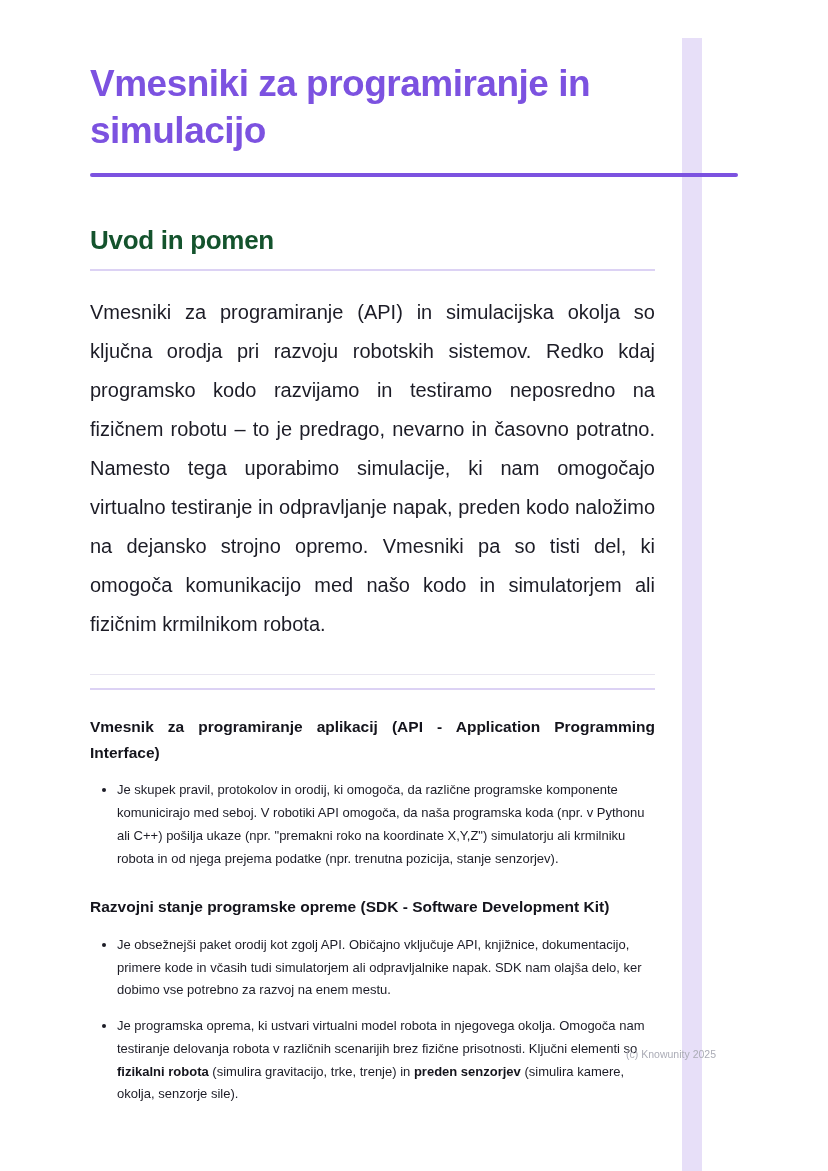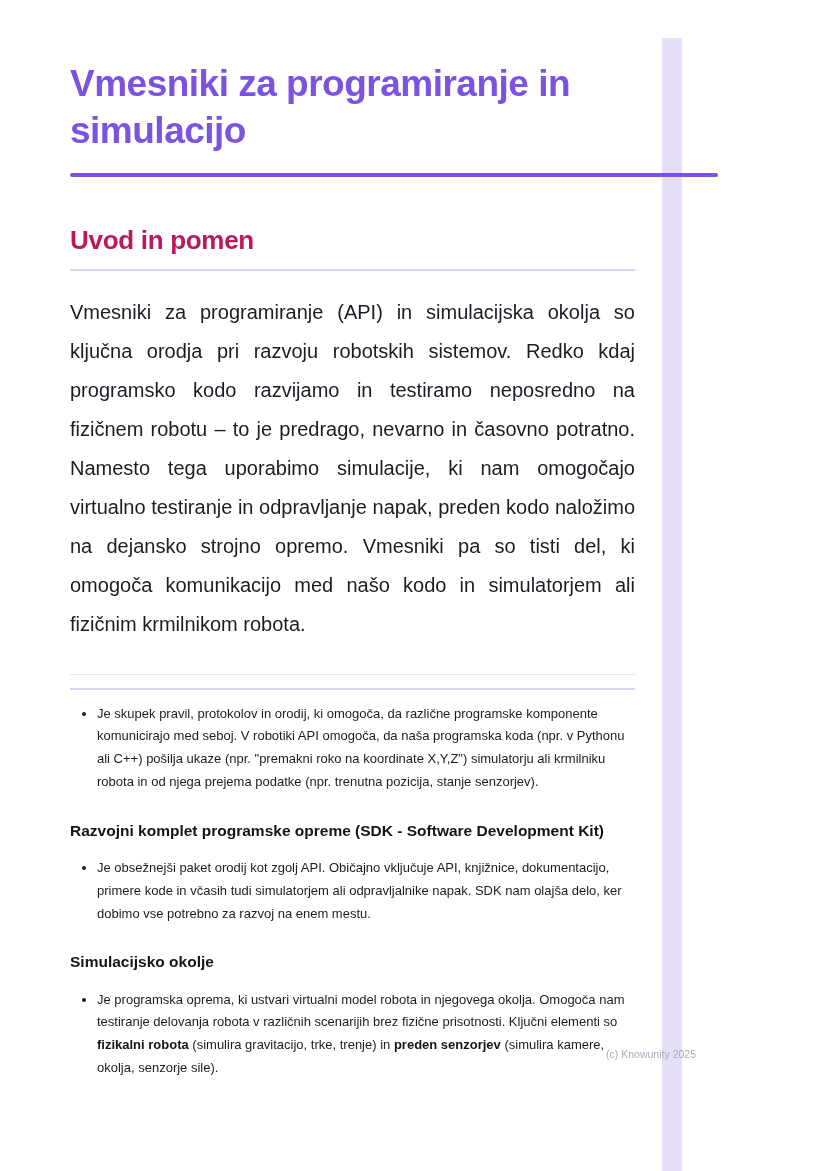--- a/index.html
+++ b/index.html
@@ -10,20 +10,21 @@
     height: 1171px;
     position: relative;
     color: #1c1c26;
   }
   .page {
     position: relative;
     width: 744px;
     height: 1171px;
     background: #ffffff;
     overflow: hidden;
+    margin-left: 20px;
   }
   .edge-bar {
     position: absolute;
     top: 38px;
     right: 62px;
     width: 20px;
     height: 1133px;
     background: #e7dff8;
   }
   .content {
@@ -46,21 +47,21 @@
     height: 4px;
     background: #7c52e0;
     border-radius: 2px;
     margin-top: 18px;
   }
   h2.section-heading {
     margin-top: 48px;
     font-size: 26px;
     font-weight: 800;
     letter-spacing: -0.3px;
-    color: #be185d;
+    color: #14532d;
   }
   .h2-rule {
     margin-top: 13px;
     width: 565px;
     height: 2px;
     background: #dcd2f4;
   }
   p.body-par {
     margin-top: 22px;
     font-size: 20px;
@@ -115,30 +116,30 @@
 
     <h2 class="section-heading">Uvod in pomen</h2>
     <div class="h2-rule"></div>
 
     <p class="body-par">Vmesniki za programiranje (API) in simulacijska okolja so ključna orodja pri razvoju robotskih sistemov. Redko kdaj programsko kodo razvijamo in testiramo neposredno na fizičnem robotu – to je predrago, nevarno in časovno potratno. Namesto tega uporabimo simulacije, ki nam omogočajo virtualno testiranje in odpravljanje napak, preden kodo naložimo na dejansko strojno opremo. Vmesniki pa so tisti del, ki omogoča komunikacijo med našo kodo in simulatorjem ali fizičnim krmilnikom robota.</p>
 
     <div class="section-divider"></div>
 
     <div class="h2-rule"></div>
 
+    <h3 class="term-heading">Vmesnik za programiranje aplikacij (API - Application Programming Interface)</h3>
     <ul class="term-list">
       <li>Je skupek pravil, protokolov in orodij, ki omogoča, da različne programske komponente komunicirajo med seboj. V robotiki API omogoča, da naša programska koda (npr. v Pythonu ali C++) pošilja ukaze (npr. "premakni roko na koordinate X,Y,Z") simulatorju ali krmilniku robota in od njega prejema podatke (npr. trenutna pozicija, stanje senzorjev).</li>
     </ul>
 
-    <h3 class="term-heading">Razvojni komplet programske opreme (SDK - Software Development Kit)</h3>
+    <h3 class="term-heading">Razvojni stanje programske opreme (SDK - Software Development Kit)</h3>
     <ul class="term-list">
       <li>Je obsežnejši paket orodij kot zgolj API. Običajno vključuje API, knjižnice, dokumentacijo, primere kode in včasih tudi simulatorjem ali odpravljalnike napak. SDK nam olajša delo, ker dobimo vse potrebno za razvoj na enem mestu.</li>
     </ul>
 
-    <h3 class="term-heading">Simulacijsko okolje</h3>
     <ul class="term-list">
       <li><span>Je programska oprema, ki ustvari virtualni model robota in njegovega okolja. Omogoča nam testiranje delovanja robota v različnih scenarijih brez fizične prisotnosti. Ključni elementi so </span><strong>fizikalni robota</strong><span> (simulira gravitacijo, trke, trenje) in </span><strong>preden senzorjev</strong><span> (simulira kamere, okolja, senzorje sile).</span></li>
     </ul>
 
   </div>
 
   <div class="footer-note">(c) Knowunity 2025</div>
 
 </div>
 

